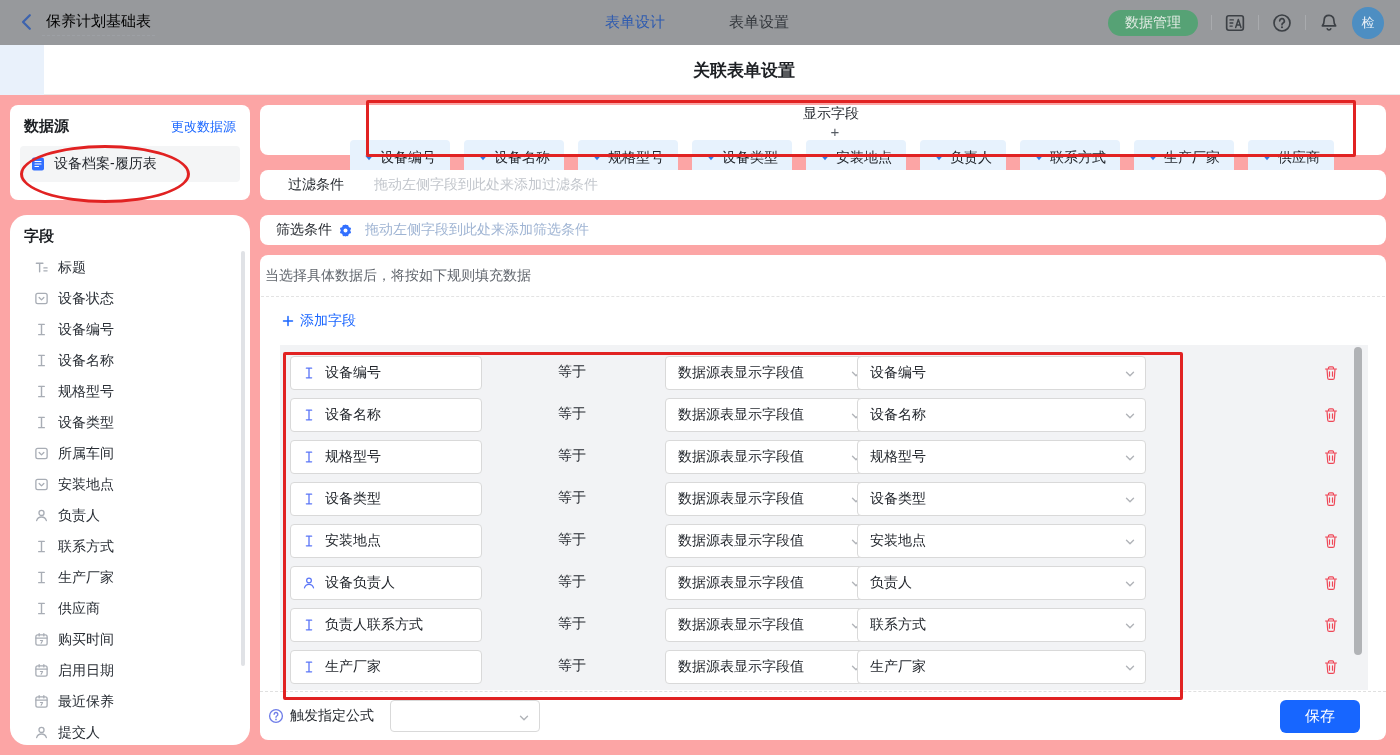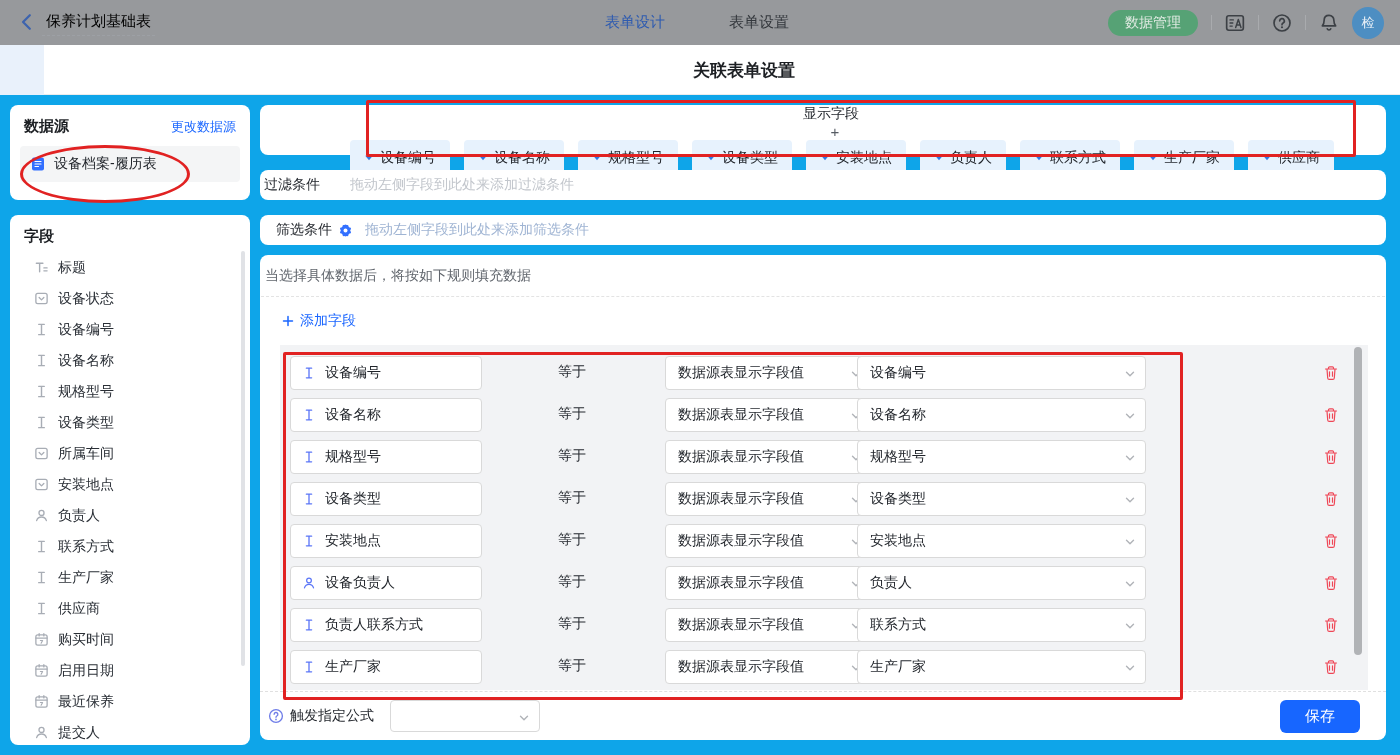--- a/index.html
+++ b/index.html
@@ -19,49 +19,49 @@
   .tb-div { width:1px; height:15px; background:#a9abae; }
   .tb-ic { width:20px; height:20px; color:#3c4045; cursor:pointer; }
   .avatar { width:32px; height:32px; border-radius:50%; background:#4d8ec2; color:#e9f0f7; font-size:13px; display:flex; align-items:center; justify-content:center; cursor:pointer; }
 
   
   .mhead { position:absolute; left:0; top:45px; width:1400px; height:50px; background:#fff; border-bottom:1px solid #ececec;margin-left:44px; }
   .mtitle { position:absolute; left:0; right:0; top:14px; text-align:center; font-size:17px; font-weight:bold; color:#1c1f23; }
   .mclose { position:absolute; right:24px; top:15px; width:18px; height:18px; color:#595f66; cursor:pointer; }
 
   
-  .mbody { position:absolute; left:0; top:95px; width:1400px; height:660px; background:#0ea5e9; }
+  .mbody { position:absolute; left:0; top:95px; width:1400px; height:660px; background:#fca5a5; }
   .card { position:absolute; background:#fff; border-radius:8px; }
 
   
   .card-ds { left:10px; top:10px; width:240px; height:95px; }
   .ds-head { display:flex; align-items:center; justify-content:space-between; padding:12px 14px 0 14px; }
   .ds-title { font-size:15px; font-weight:bold; color:#1c1f23; }
   .link { color:#1a66ff; font-size:13px; cursor:pointer; }
   .ds-item { margin:10px 10px 0 10px; height:36px; background:#f4f5f6; border-radius:4px; display:flex; align-items:center; gap:8px; padding-left:10px; cursor:pointer; }
   .ds-item .ic { width:16px; height:16px; color:#3370ff; }
 
   
-  .card-fields { left:10px; top:120px; width:240px; height:530px; overflow:hidden; }
+  .card-fields { left:10px; top:120px; width:240px; height:530px; overflow:hidden;border-radius:17px; }
   .f-title { font-size:15px; font-weight:bold; color:#1c1f23; padding:12px 14px 6px 14px; }
   .f-item { height:31px; display:flex; align-items:center; gap:9px; padding-left:24px; cursor:pointer; }
   .f-item .ic { width:15px; height:15px; color:#a8adb5; flex:0 0 auto; }
   .f-item .lb { font-size:14px; color:#2a2f36; }
   .f-scroll { position:absolute; right:5px; top:36px; width:4px; height:415px; border-radius:2px; background:#e0e2e6; }
 
   
   .card-disp { left:260px; top:10px; width:1126px; height:50px; display:flex; align-items:center; padding-left:16px;flex-direction:column; }
   .disp-label { color:#1f2329; }
   .disp-plus { color:#565b63; margin-left:8px; font-size:15px; cursor:pointer; }
   .chips { display:flex; gap:14px; margin-left:22px; }
   .chip { height:36px; background:#e7f2fd; border-radius:4px; display:flex; align-items:center; gap:6px; padding:0 14px; cursor:pointer; }
   .chip .caret { width:10px; height:10px; color:#2f7ae5; }
 
   
-  .card-filter { left:260px; top:75px; width:1126px; height:30px; display:flex; align-items:center; padding-left:4px; }
+  .card-filter { left:260px; top:75px; width:1126px; height:30px; display:flex; align-items:center; padding-left:28px; }
   .card-sieve  { left:260px; top:120px; width:1126px; height:30px; display:flex; align-items:center; padding-left:16px; }
   .cond-label { color:#1f2329; }
   .ph-gray { color:#c2c6cc; margin-left:30px; }
   .ph-blue { color:#9fb4d3; margin-left:12px; }
   .gear { width:15px; height:15px; color:#3370ff; margin-left:6px; cursor:pointer; }
 
   
   .card-main { left:260px; top:160px; width:1126px; height:485px; }
   .note-row { height:42px; display:flex; align-items:center; padding-left:4px; color:#61666d; border-bottom:1px dashed #e3e3e3; margin:0 1px; }
   .addf-row { height:48px; display:flex; align-items:center; padding-left:22px; }

